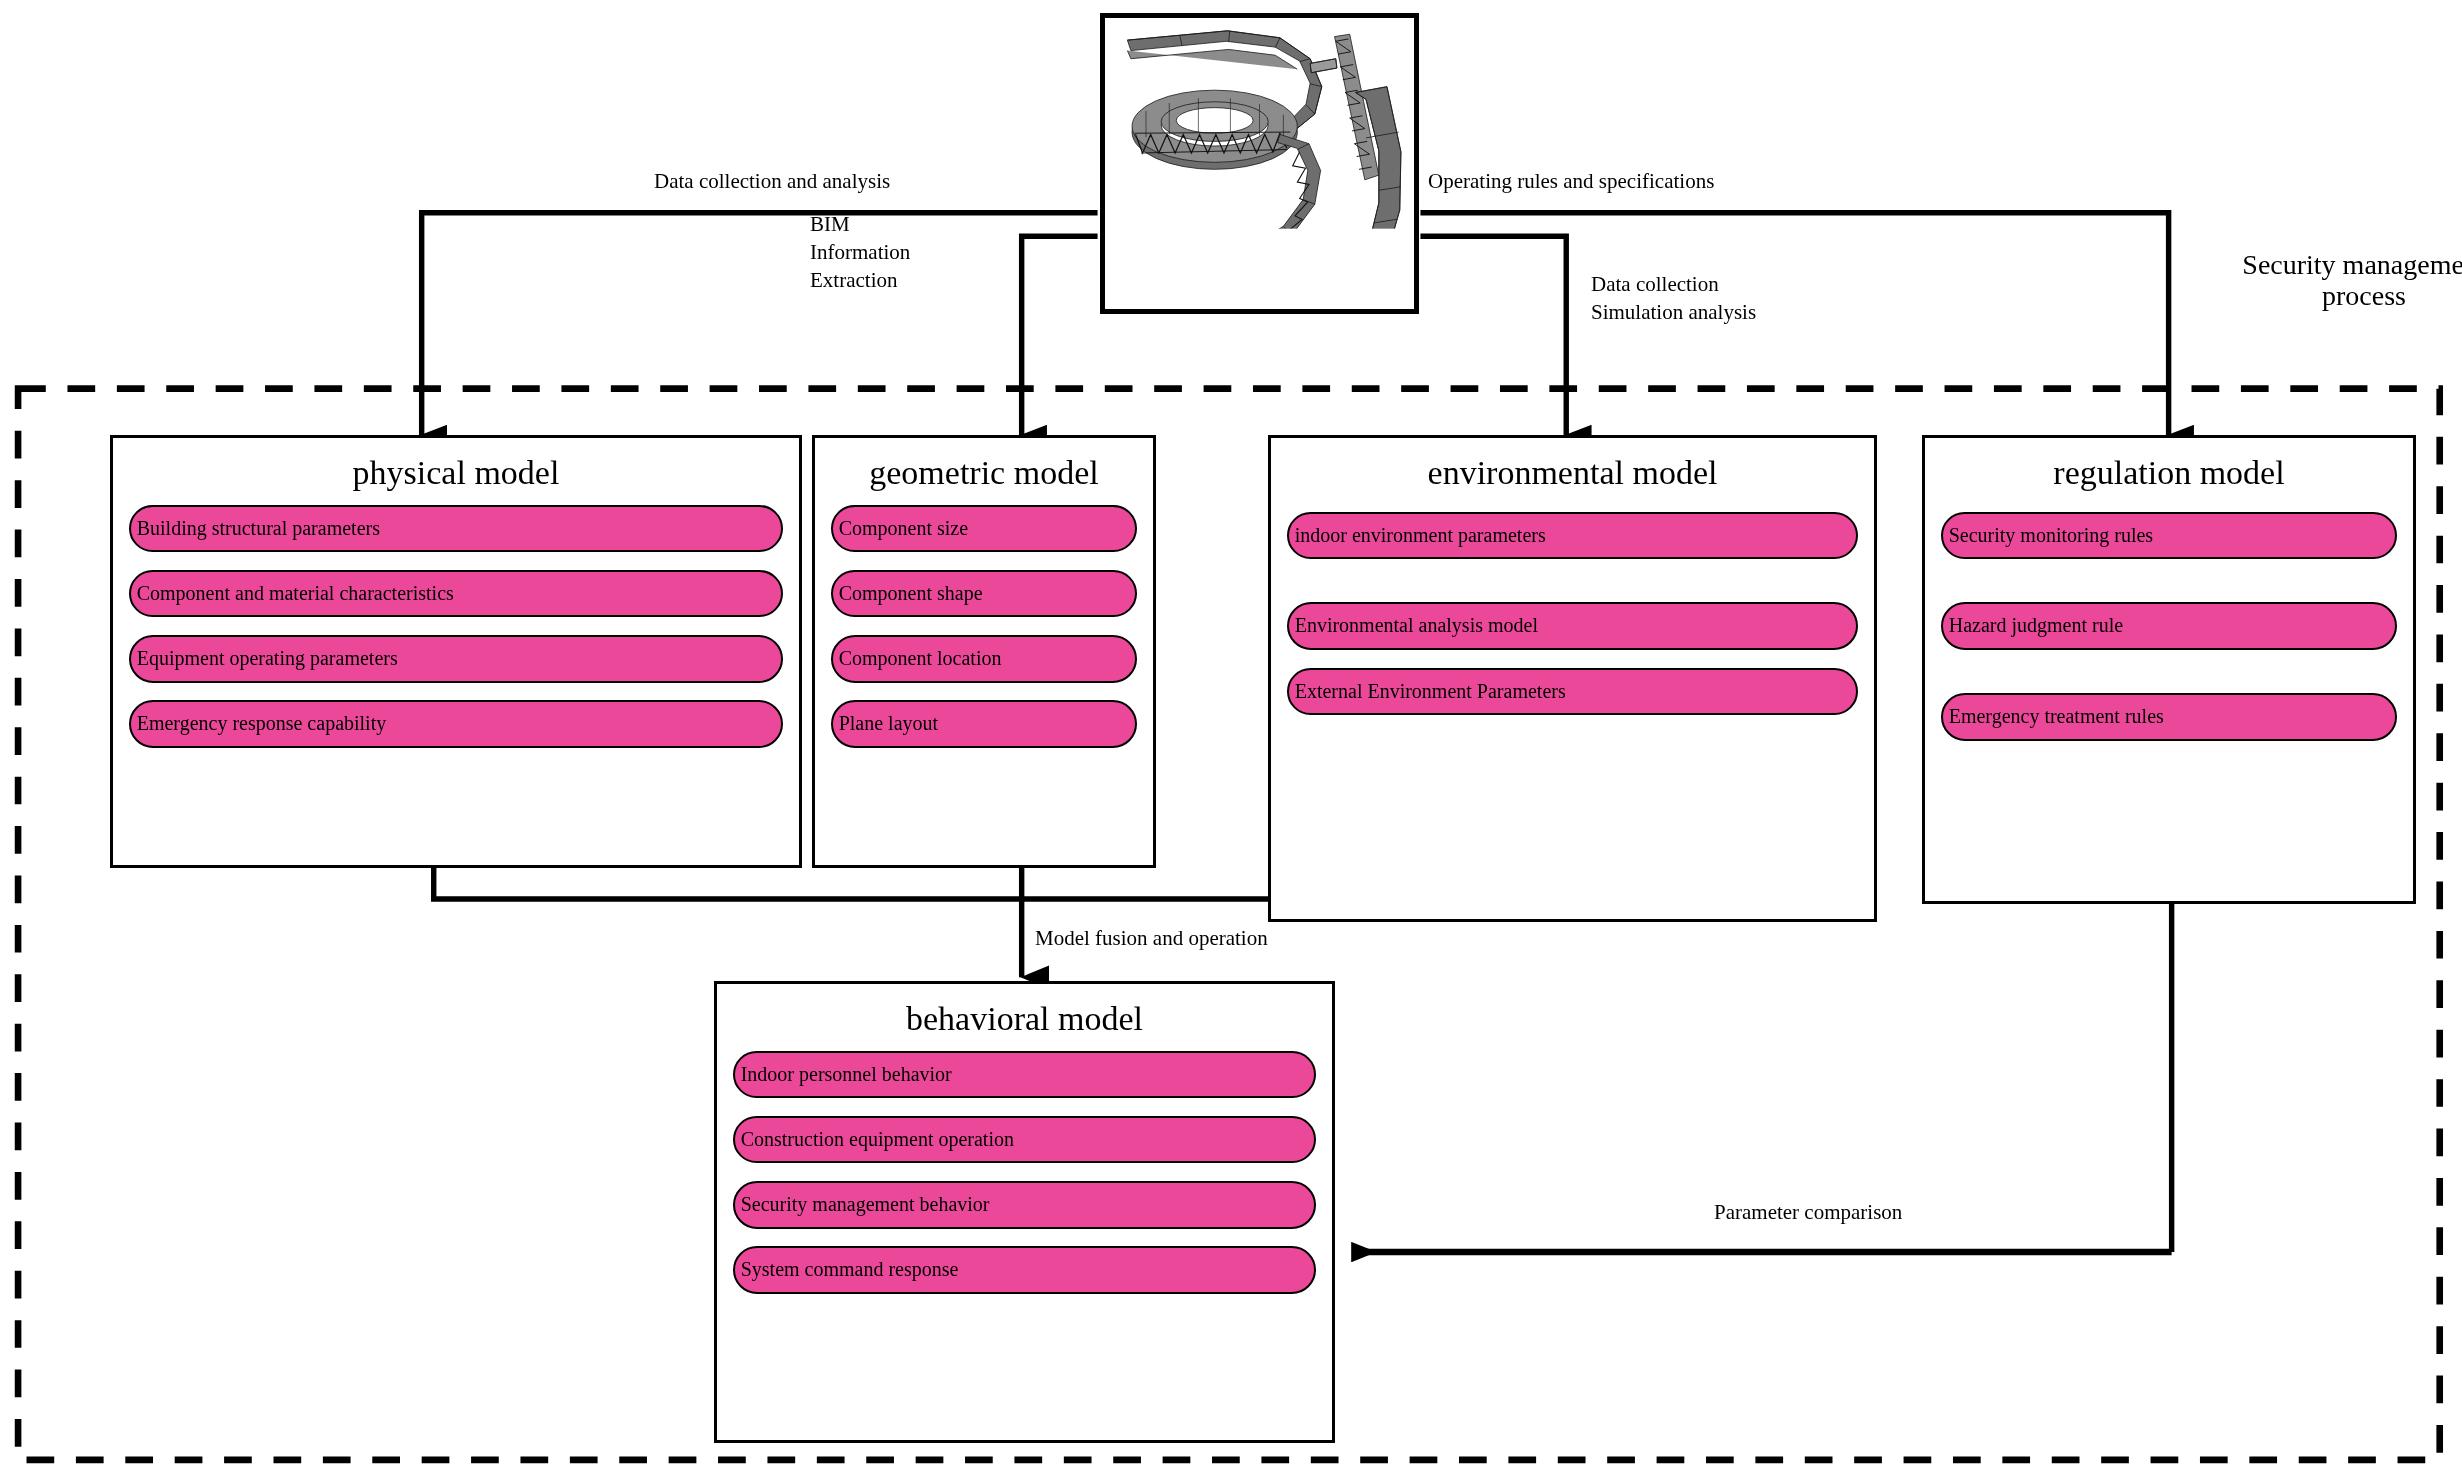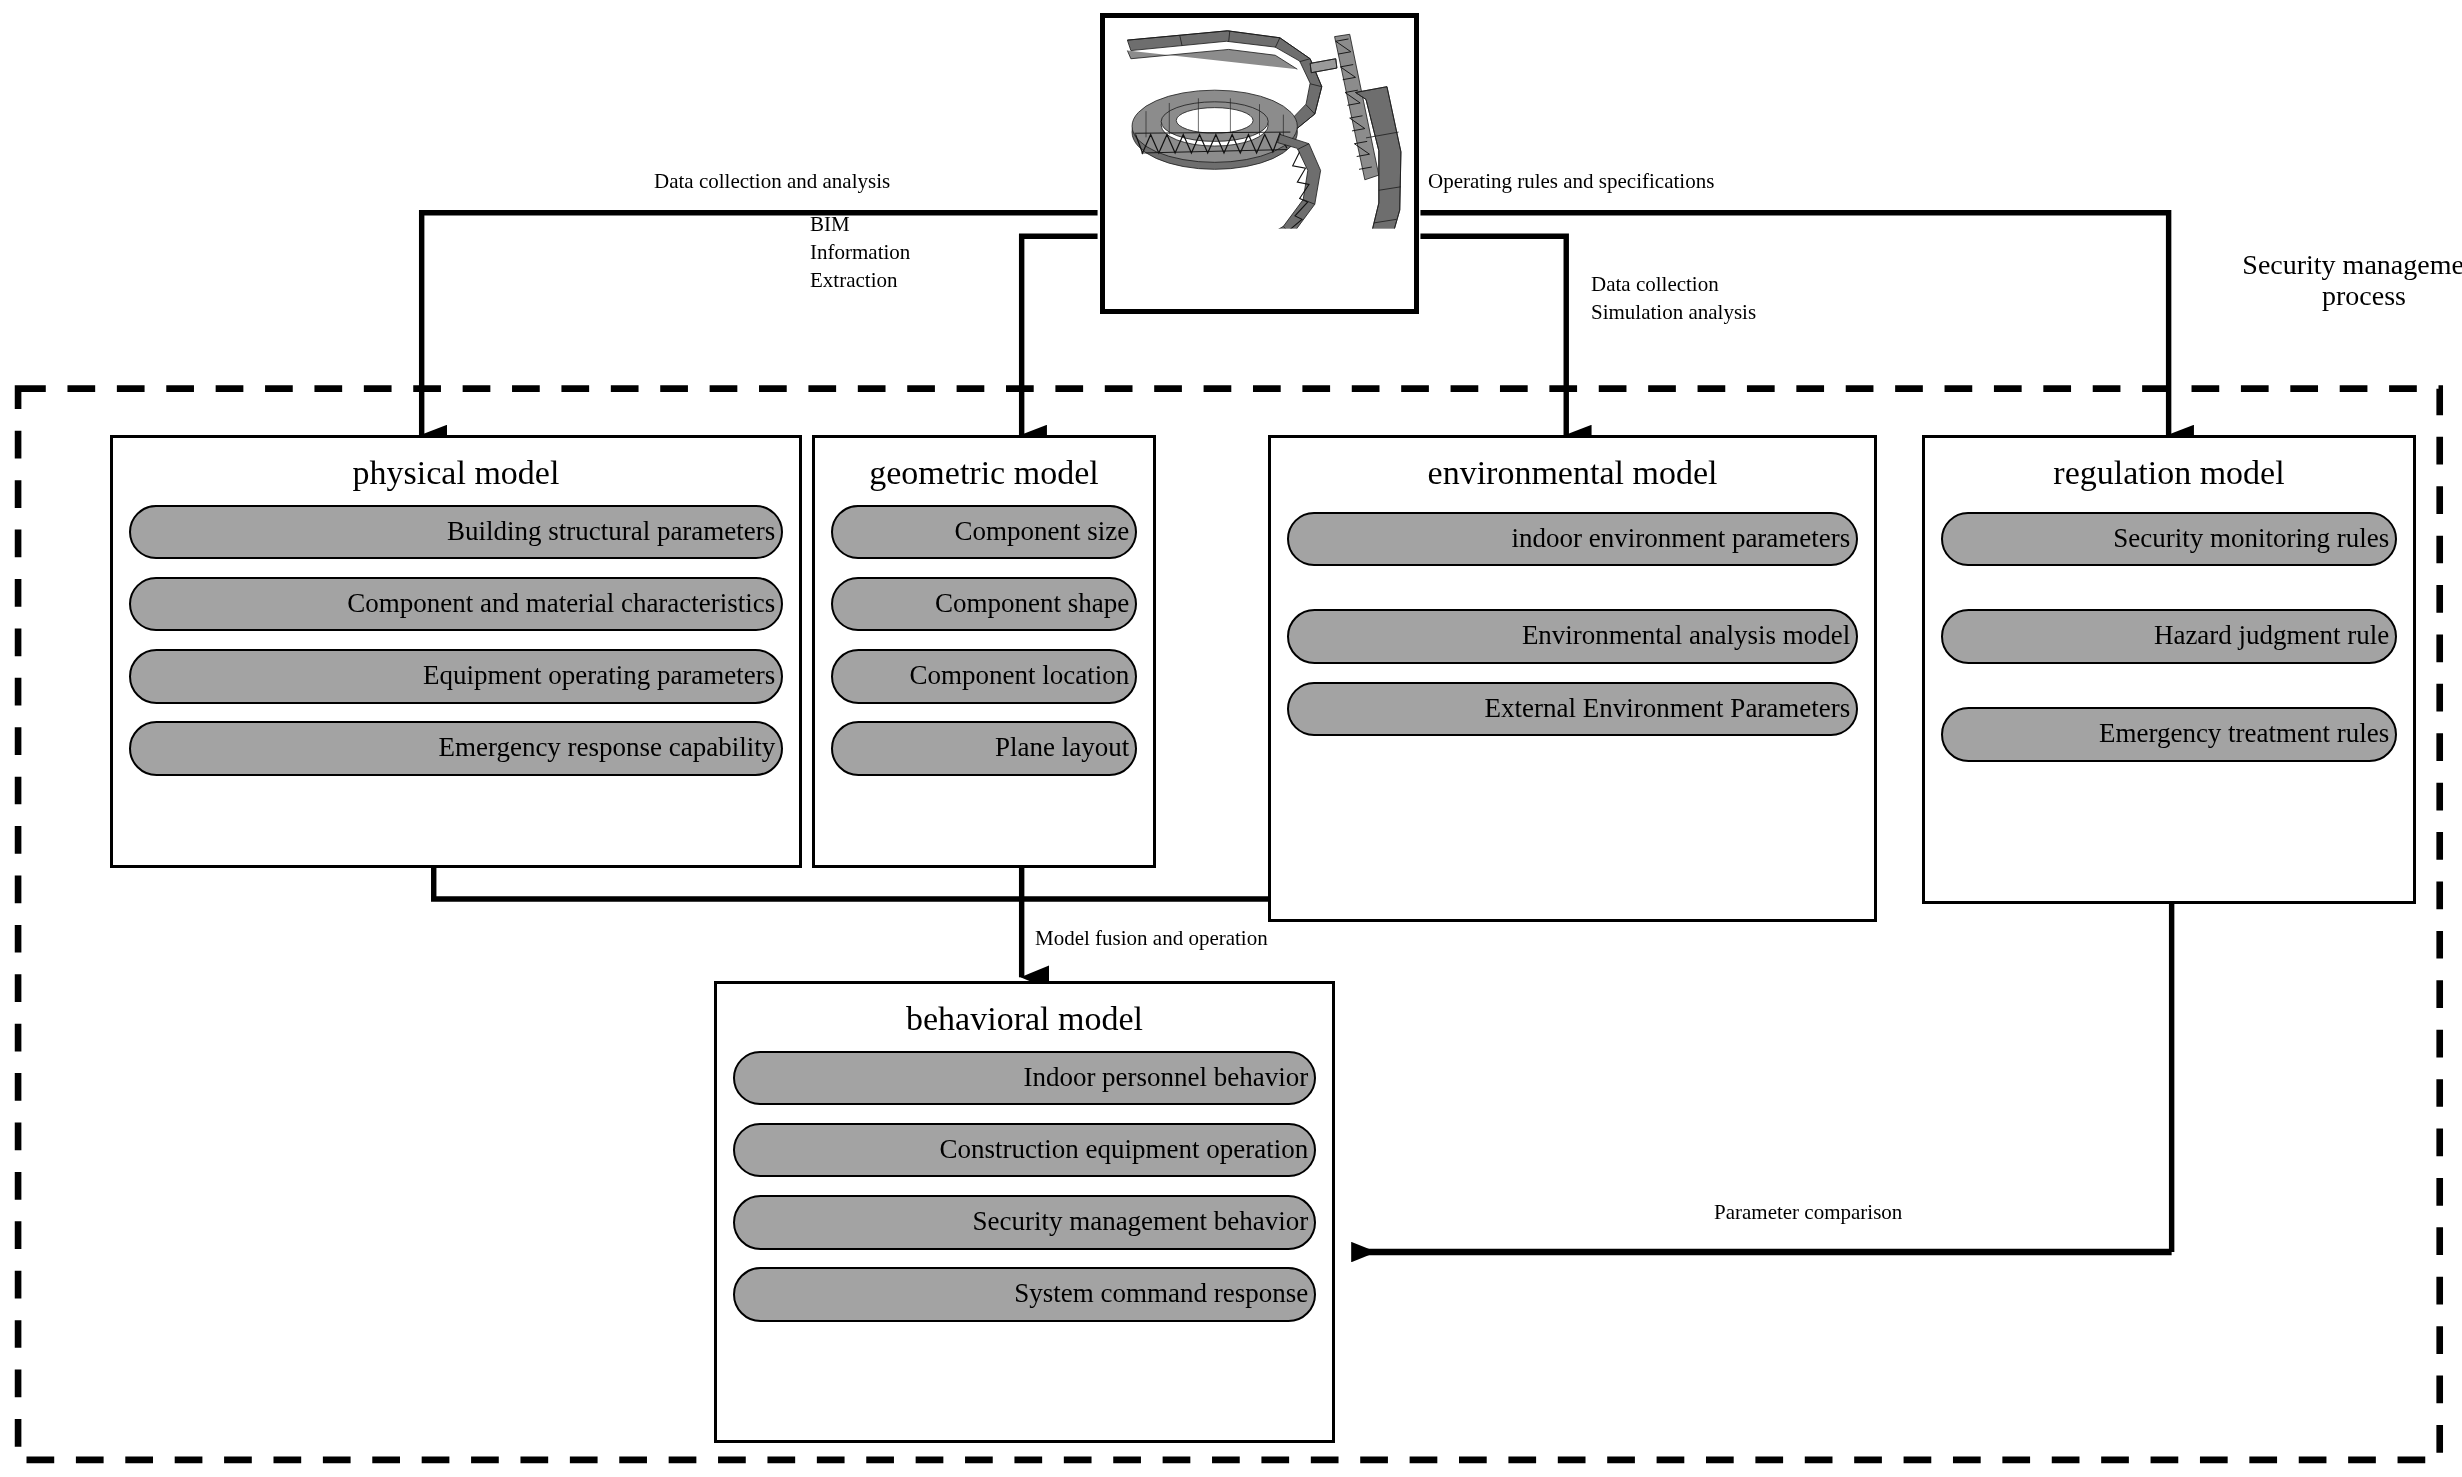--- a/index.html
+++ b/index.html
@@ -24,22 +24,22 @@
   
   .model-box{
     border:3.6px solid #000; background:#fff; box-sizing:border-box;
   }
   .model-title{
     text-align:center; font-size:34px; line-height:1; margin-top:18px; margin-bottom:14.5px;
     white-space:nowrap;
   }
   .pill-list{padding:0 15.7px;}
   .pill{
-    border:2.4px solid #000; border-radius:602px; background:#a3a3a3;
-    text-align:right; font-size:27px; line-height:1;
+    border:2.4px solid #000; border-radius:602px; background:#ec4899;
+    text-align:left; font-size:20px; line-height:1;
     padding:11px 6px 12.7px; margin-bottom:17.5px; white-space:nowrap;
     box-sizing:border-box;
   }
 
   
   .edge-label{font-size:21px; line-height:1.22; white-space:nowrap;}
   .edge-label.multi{line-height:1.33;}
   .edge-label.center{text-align:left;}
 
   

